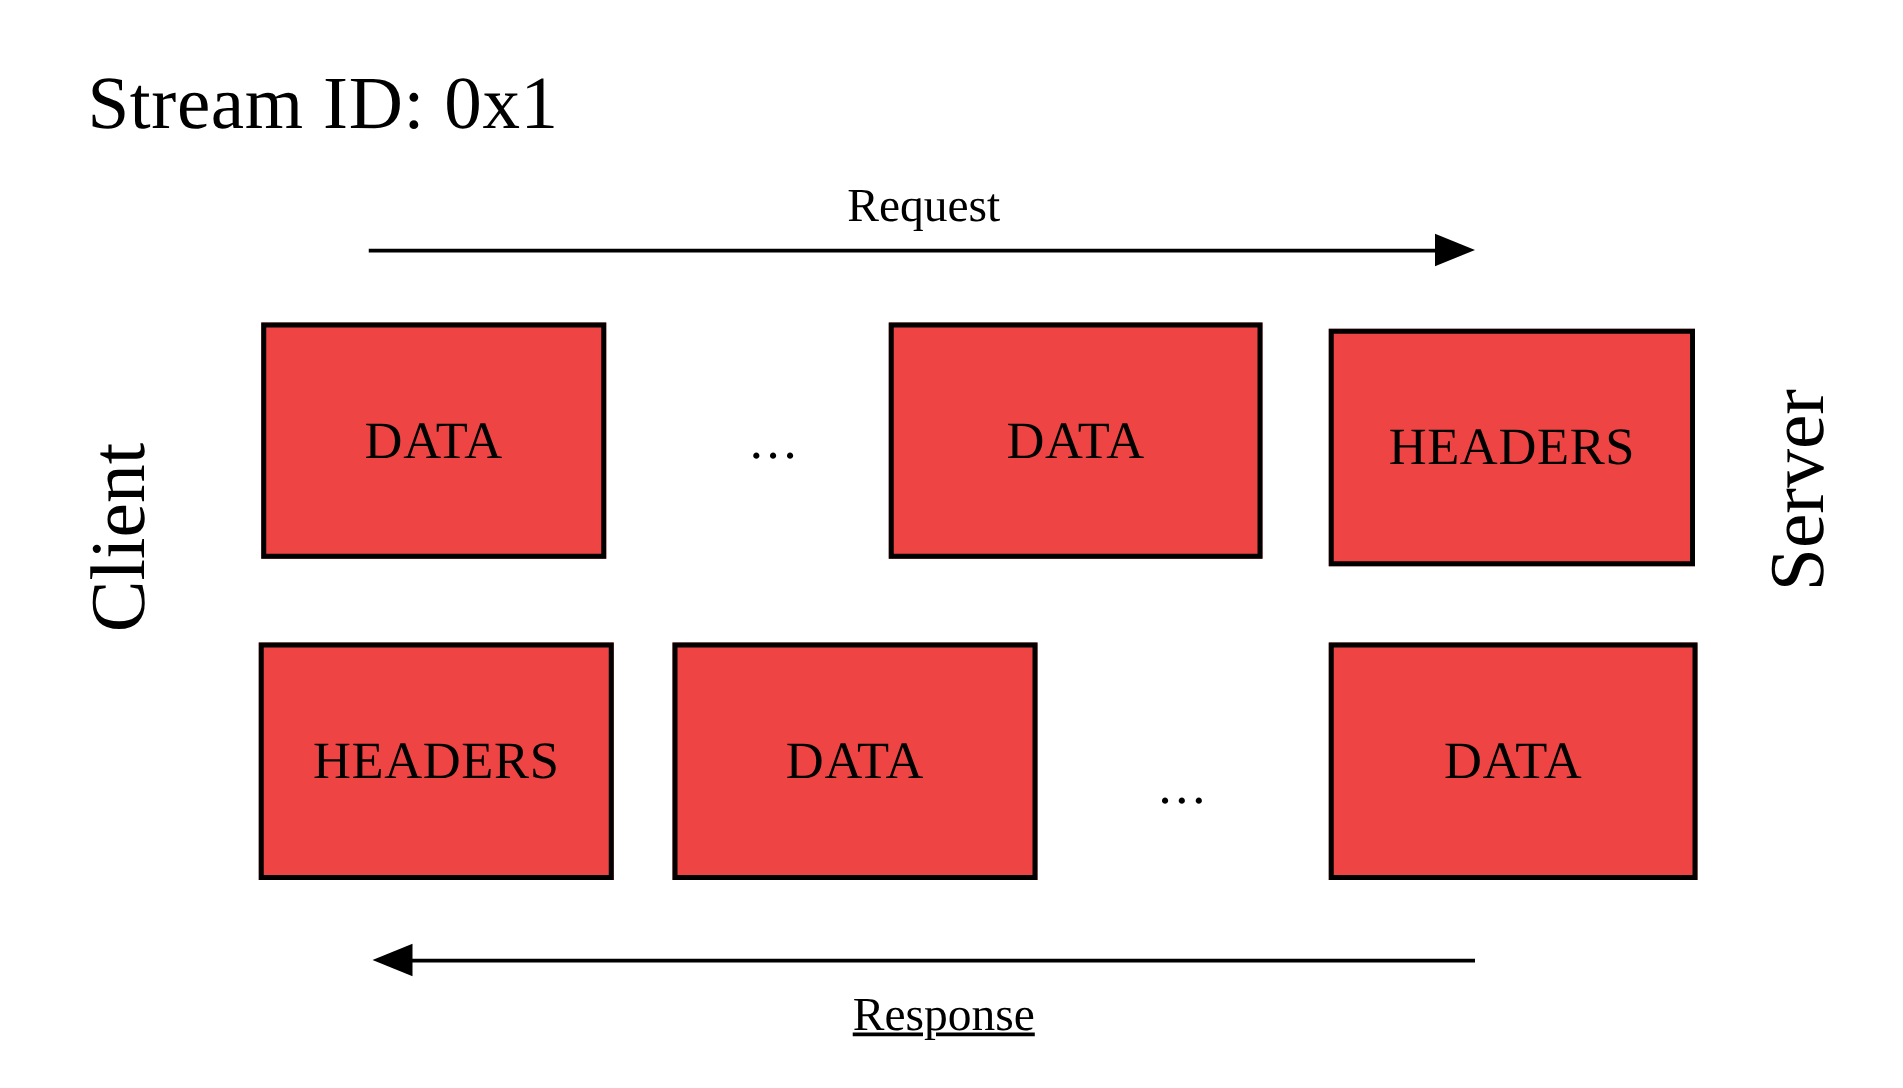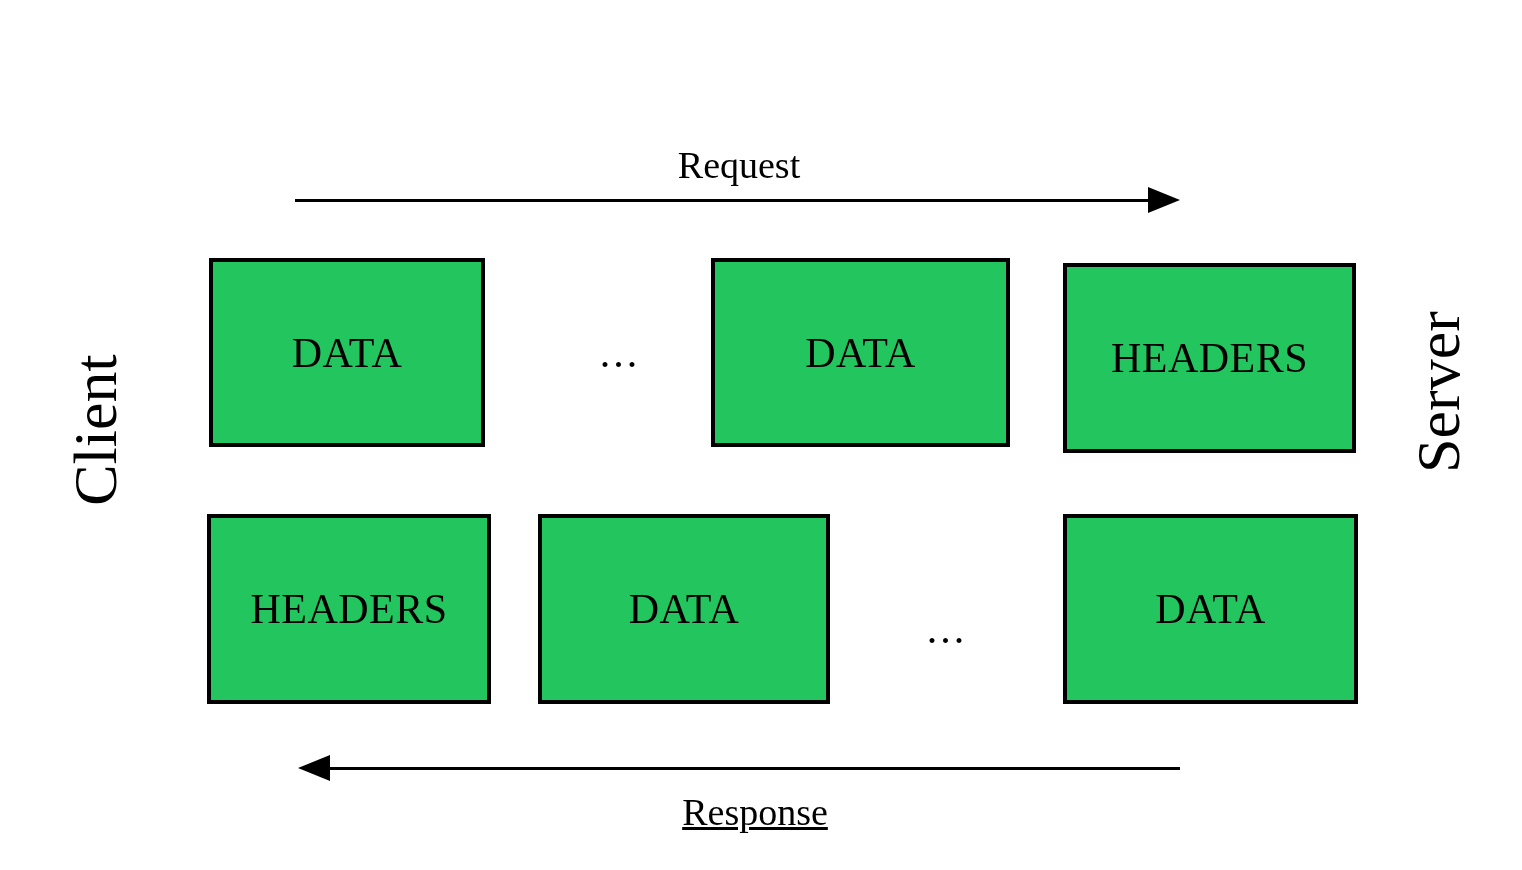--- a/index.html
+++ b/index.html
@@ -92,21 +92,21 @@
   #response-arrow { left: 298px; top: 767px; width: 882px; }
   #response-arrow .arrow-line { left: 30px; width: 852px; }
   #response-arrow .arrow-head { left: 0px; }
   #response-label { left: 457px; top: 26px; text-decoration: underline; }
 
   
   .frame-box {
     position: absolute;
     box-sizing: border-box;
     border: 4px solid #000000;
-    background: #22c55e;
+    background: #ef4444;
     display: flex;
     align-items: center;
     justify-content: center;
   }
   .frame-box .frame-label {
     font-size: 42px;
     line-height: 1;
     letter-spacing: 0.5px;
     white-space: nowrap;
   }
@@ -119,20 +119,21 @@
     letter-spacing: 3px;
     white-space: nowrap;
     transform: translate(-50%, -50%);
   }
 </style>
 </head>
 <body>
 
 <div id="canvas">
 
+  <div id="title">Stream ID: 0x1</div>
 
   <div class="side-label" id="client-label">Client</div>
 
   <div class="side-label" id="server-label">Server</div>
 
   <div class="arrow-group" id="request-arrow">
     <div class="arrow-line"></div>
     <div class="arrow-head right"></div>
     <div class="arrow-label" id="request-label">Request</div>
   </div>

